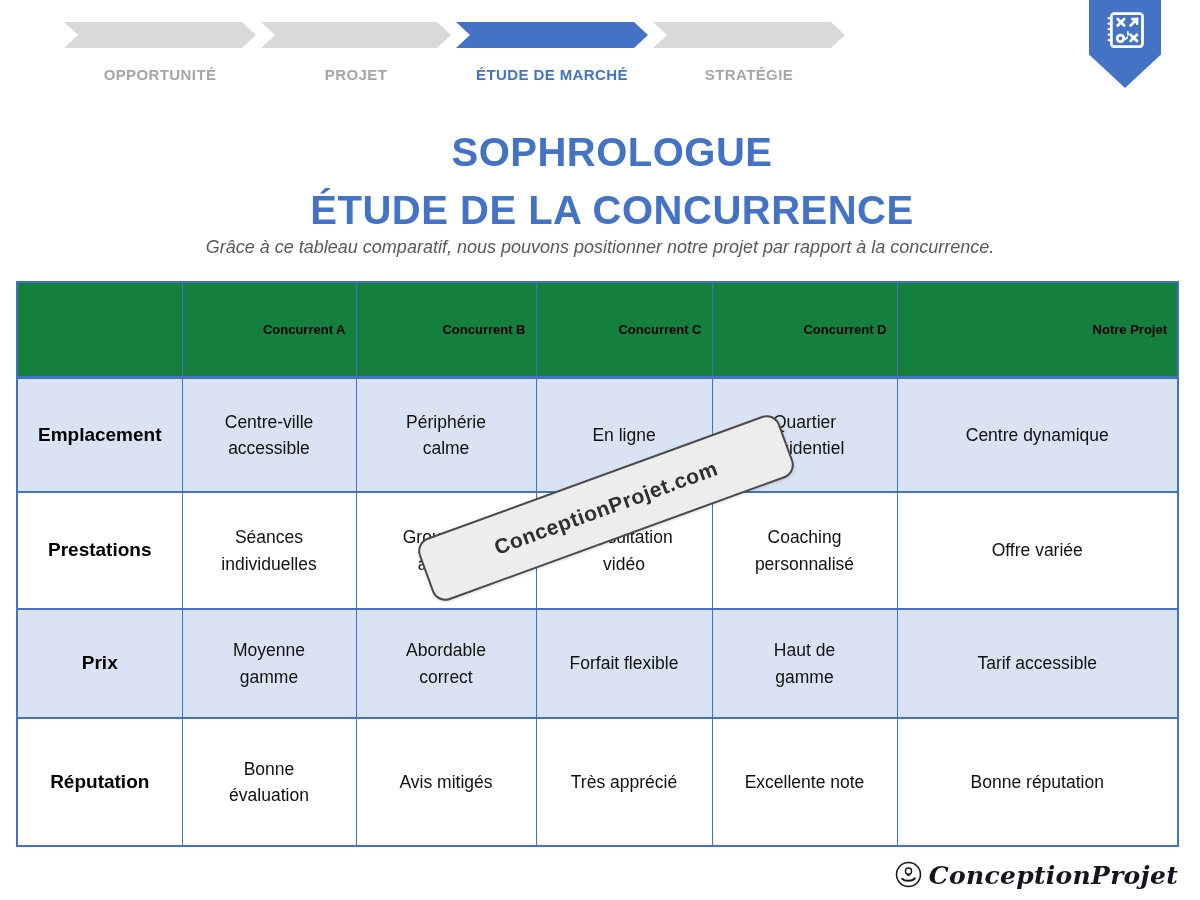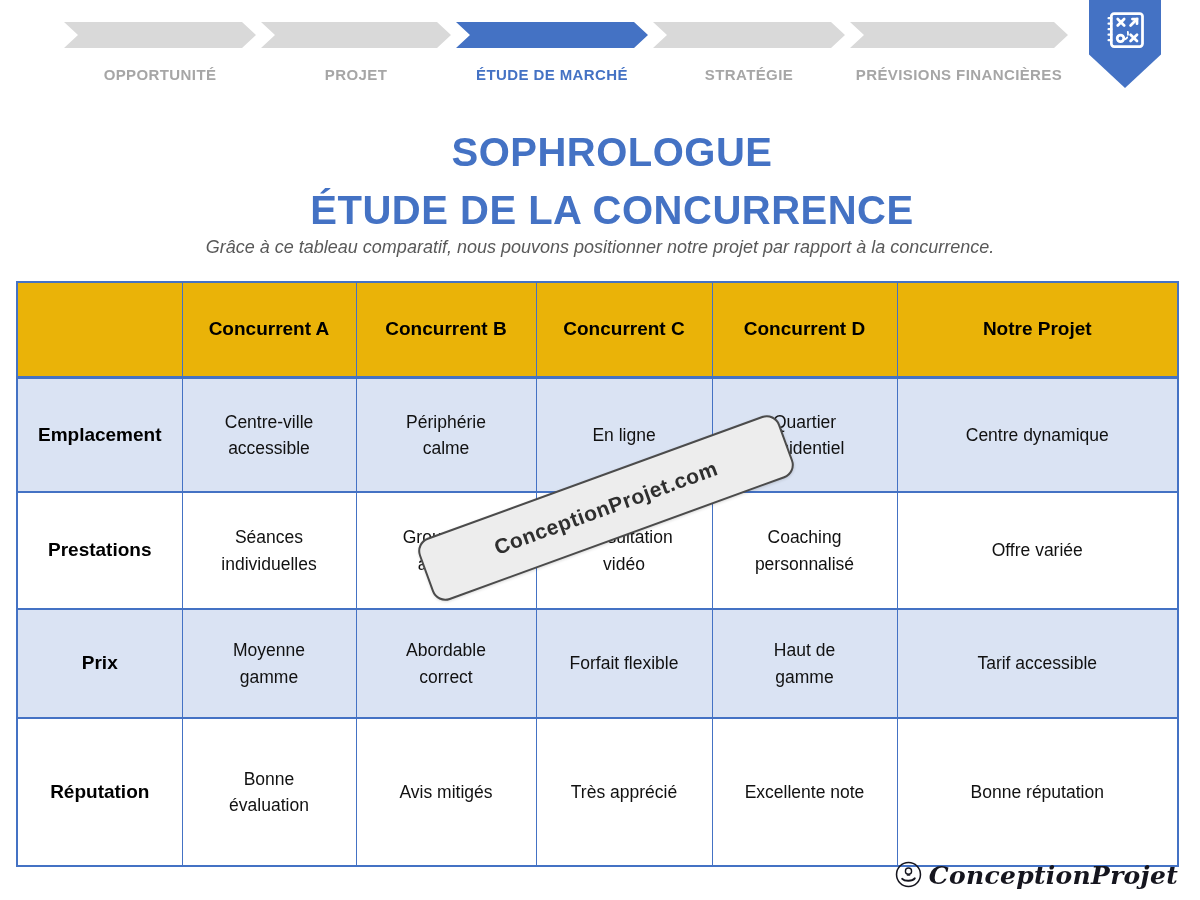--- a/index.html
+++ b/index.html
@@ -44,21 +44,21 @@
   .ctable {
     position:absolute; left:16px; top:281px; border-collapse:collapse; table-layout:fixed;
     border:2px solid #4472c4;
   }
   .ctable th, .ctable td {
     border-left:1px solid #4472c4; border-right:1px solid #4472c4;
     border-top:2px solid #4472c4; border-bottom:2px solid #4472c4;
     text-align:center; vertical-align:middle; padding:4px 10px;
     color:#111111; font-size:17.5px; line-height:1.5; white-space:pre-line;
   }
-  .ctable thead th { font-size:19px; font-weight:bold; color:#000; border-bottom-width:3px; background:#eab308; }
+  .ctable thead th { font-size:13px; font-weight:bold; color:#000; border-bottom-width:3px; background:#15803d;text-align:right; }
   .ctable .rowlabel { font-size:19px; font-weight:bold; color:#000; }
   .ctable tr.alt td { background:#dae3f3; }
   .ctable tr.plain td { background:#ffffff; }
 
   
   .watermark {
     position:absolute; left:414px; top:475px; width:380px; height:62px; z-index:6;
     background:#ededed; border:2px solid #4b4b4b; border-radius:14px;
     transform:rotate(-20deg);
     display:flex; align-items:center; justify-content:center;
@@ -87,24 +87,20 @@
       <div class="bar"></div>
       <div class="lbl">PROJET</div>
     </div>
     <div class="step w3 active">
       <div class="bar"></div>
       <div class="lbl">ÉTUDE DE MARCHÉ</div>
     </div>
     <div class="step w4">
       <div class="bar"></div>
       <div class="lbl">STRATÉGIE</div>
-    </div>
-    <div class="step w5">
-      <div class="bar"></div>
-      <div class="lbl">PRÉVISIONS FINANCIÈRES</div>
     </div>
   </div>
 
   <div class="badge">
     <svg width="44" height="44" viewBox="0 0 48 48" fill="none" stroke="#ffffff" stroke-width="3" stroke-linecap="round">
       <rect x="8" y="5" width="34" height="36" rx="3"></rect>
       <line x1="5" y1="10" x2="8" y2="10" stroke-width="2.5"></line>
       <line x1="5" y1="16" x2="8" y2="16" stroke-width="2.5"></line>
       <line x1="5" y1="22" x2="8" y2="22" stroke-width="2.5"></line>
       <line x1="5" y1="28" x2="8" y2="28" stroke-width="2.5"></line>
@@ -172,21 +168,21 @@
         <td class="rowlabel">Prix</td>
         <td class="cell">Moyenne
 gamme</td>
         <td class="cell">Abordable
 correct</td>
         <td class="cell">Forfait flexible</td>
         <td class="cell">Haut de
 gamme</td>
         <td class="cell">Tarif accessible</td>
       </tr>
-      <tr class="plain" style="height:148px">
+      <tr class="plain" style="height:128px">
         <td class="rowlabel">Réputation</td>
         <td class="cell">Bonne
 évaluation</td>
         <td class="cell">Avis mitigés</td>
         <td class="cell">Très apprécié</td>
         <td class="cell">Excellente note</td>
         <td class="cell">Bonne réputation</td>
       </tr>
     </tbody>
   </table>

